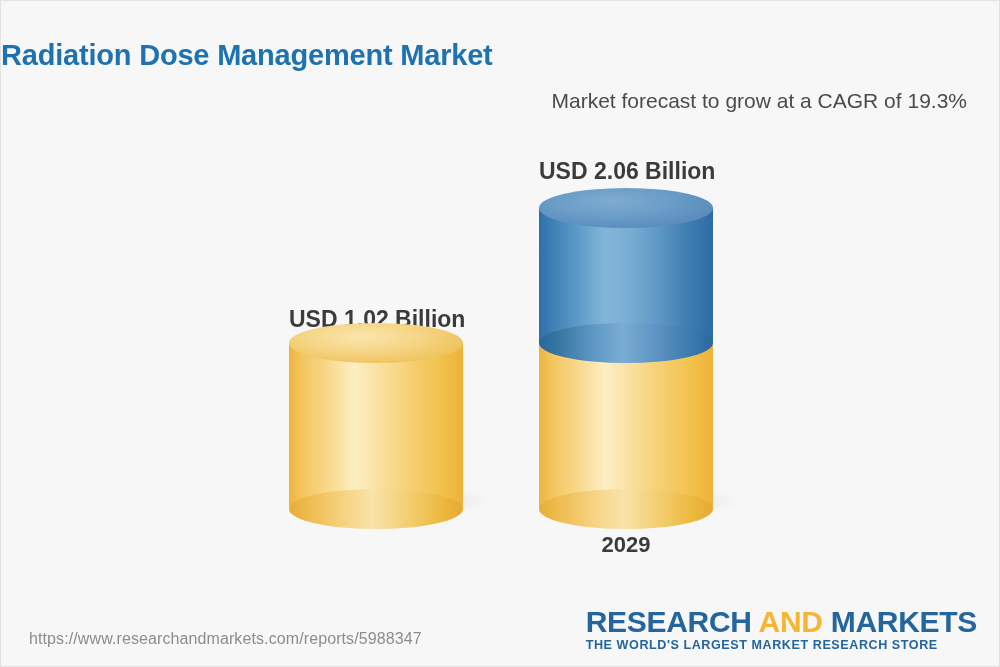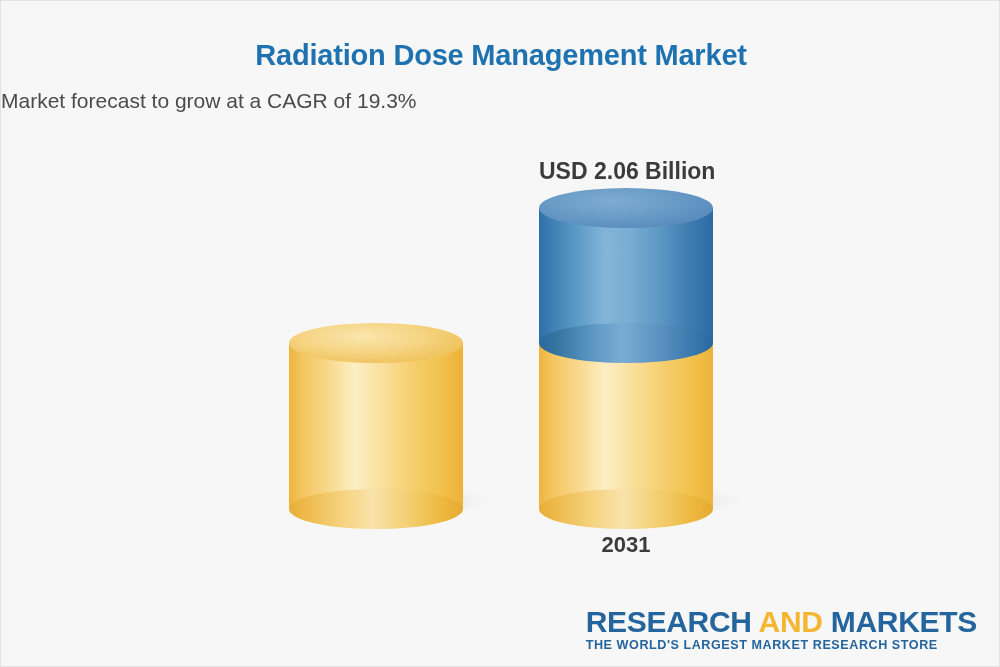--- a/index.html
+++ b/index.html
@@ -20,32 +20,32 @@
     background: #f7f7f7;
     box-sizing: border-box;
     border: 1px solid #e2e2e2;
     overflow: hidden;
   }
   .chart-title {
     position: absolute;
     top: 38px;
     left: 0;
     width: 1000px;
-    text-align: center;
+    text-align: left;
     font-size: 29px;
     font-weight: bold;
     color: #1f72b0;
     letter-spacing: -0.2px;
   }
   .chart-subtitle {
     position: absolute;
     top: 88px;
     left: 0;
     width: 966px;
-    text-align: left;
+    text-align: right;
     font-size: 21px;
     font-weight: normal;
     color: #4b4b4b;
   }
 
   
   .plot {
     position: absolute;
     left: 0;
     top: 0;
@@ -247,25 +247,27 @@
       </div>
 
       <div class="seg-blue">
         <div class="cyl-body blue" style="top:0; height:135px;">
           <div class="cyl-cap blue-bottom-shade"></div>
         </div>
         <div class="cyl-cap blue-top"></div>
       </div>
     </div>
 
+    <div class="data-label" id="label-2025">USD 1.02 Billion</div>
     <div class="data-label" id="label-2029">USD 2.06 Billion</div>
 
-    <div class="axis-label" id="year-2029">2031</div>
+    <div class="axis-label" id="year-2029">2029</div>
 
   </div>
 
+  <div class="footer-url">https://www.researchandmarkets.com/reports/5988347</div>
 
   <div class="brand">
     <div class="brand-name"><span>RESEARCH</span> <span class="and">AND</span> <span>MARKETS</span></div>
     <div class="brand-tag">THE WORLD'S LARGEST MARKET RESEARCH STORE</div>
   </div>
 
 </div>
 
 </body></html>

